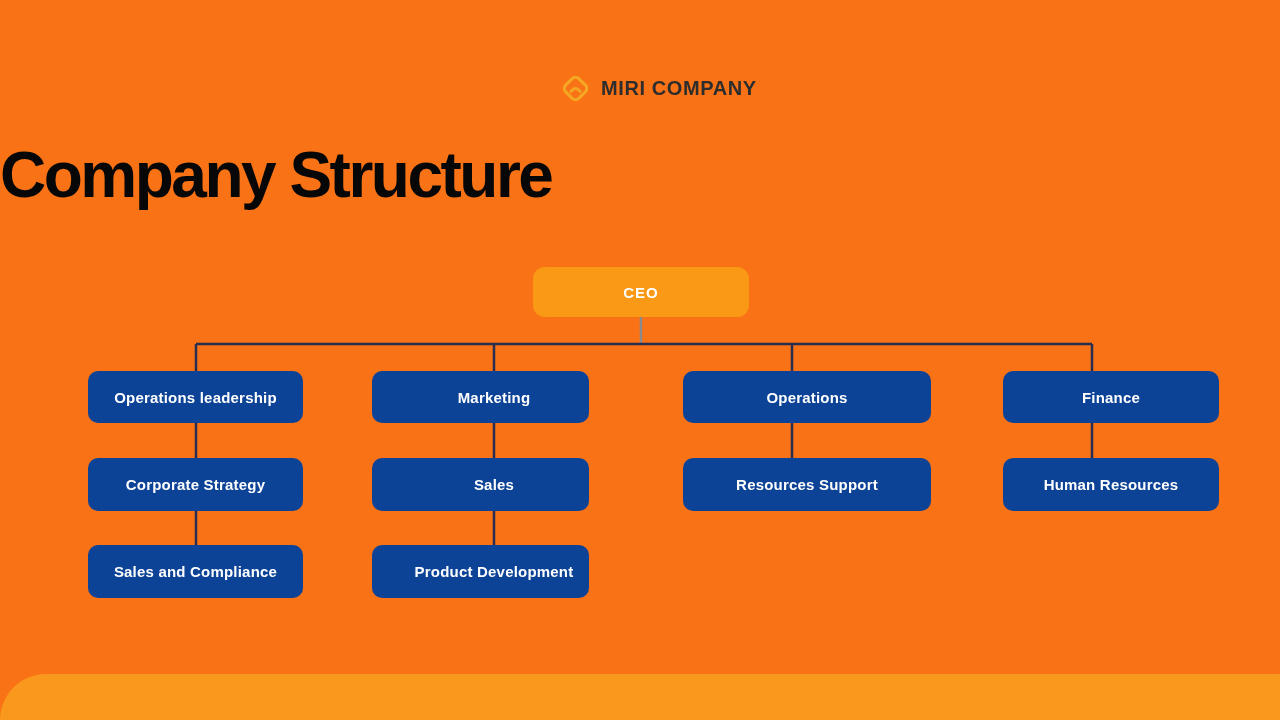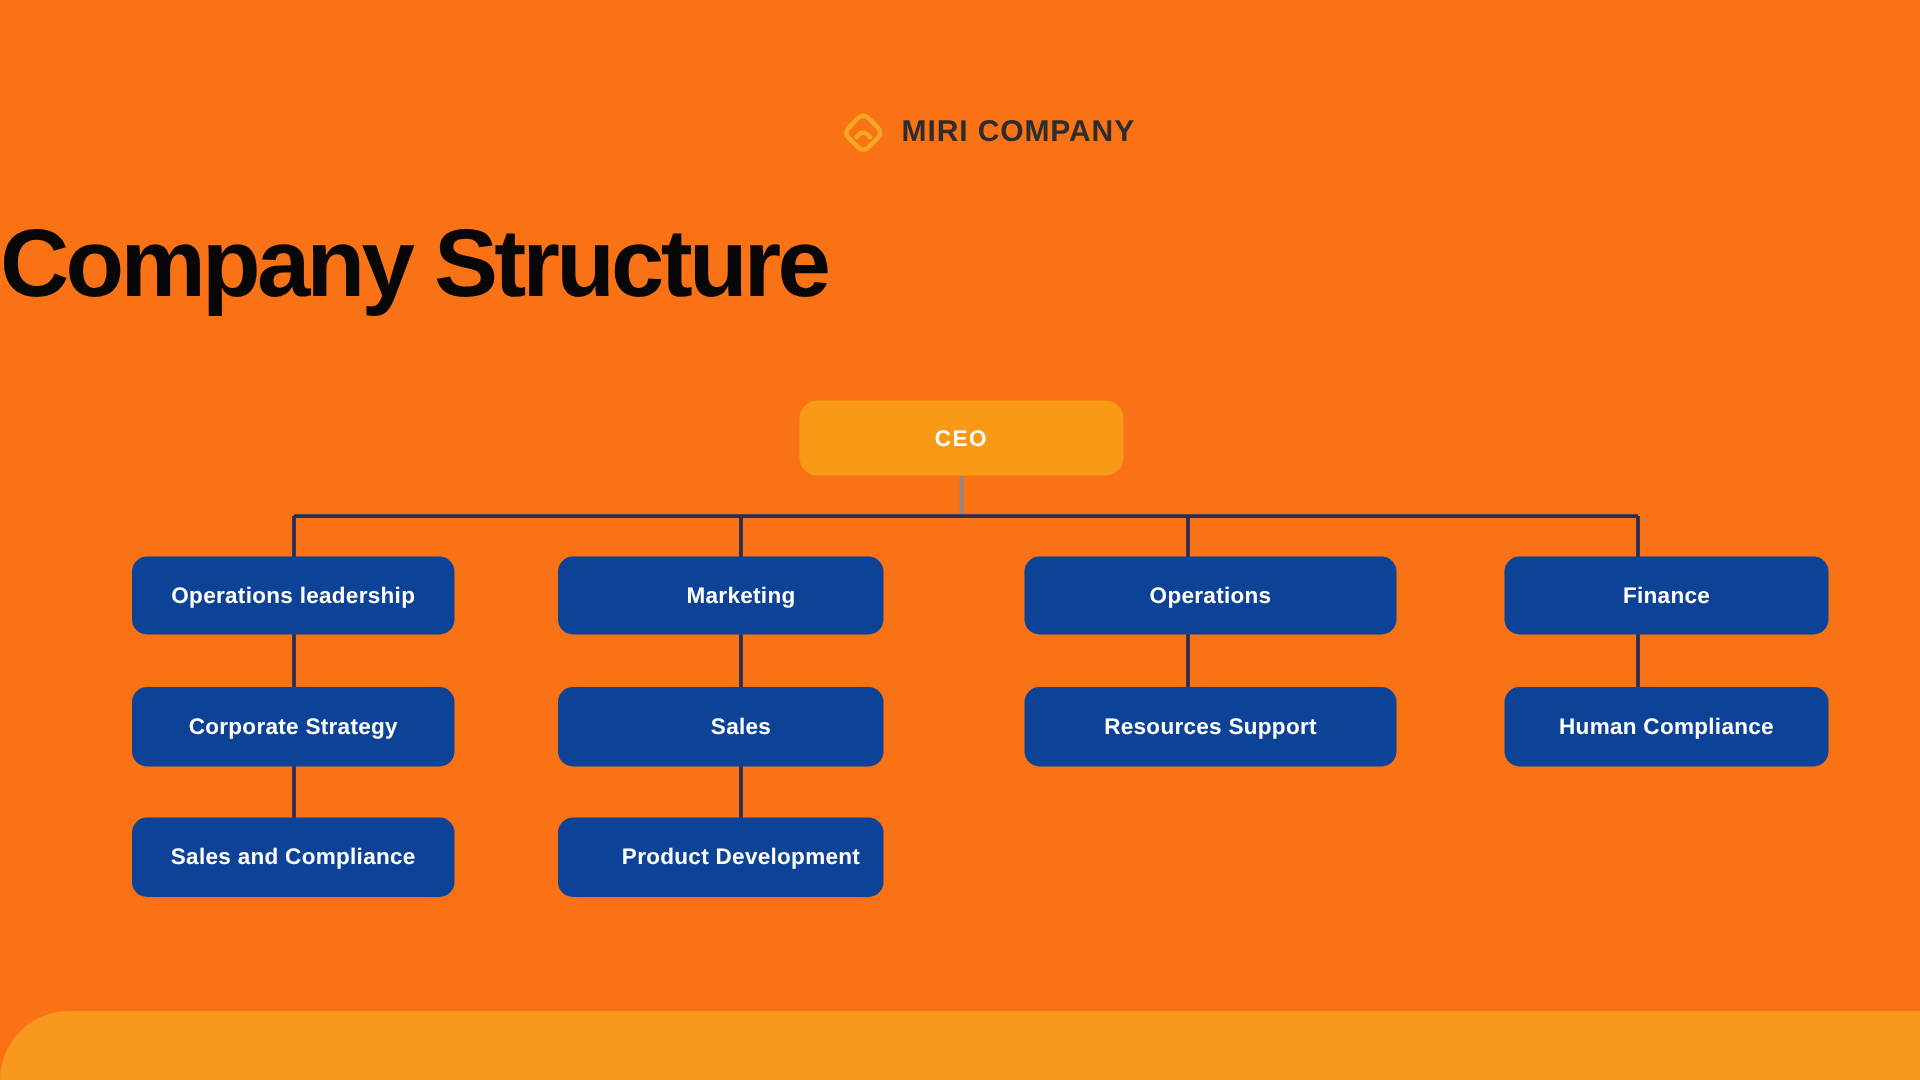--- a/index.html
+++ b/index.html
@@ -129,17 +129,17 @@
   <div class="node r3 c1">Sales and Compliance</div>
 
   <div class="node r1 c2">Marketing</div>
   <div class="node r2 c2">Sales</div>
   <div class="node r3 c2">Product Development</div>
 
   <div class="node r1 c3">Operations</div>
   <div class="node r2 c3">Resources Support</div>
 
   <div class="node r1 c4">Finance</div>
-  <div class="node r2 c4">Human Compliance</div>
+  <div class="node r2 c4">Human Resources</div>
 
   <div class="footer-bar"></div>
 
 </div>
 
 </body></html>

